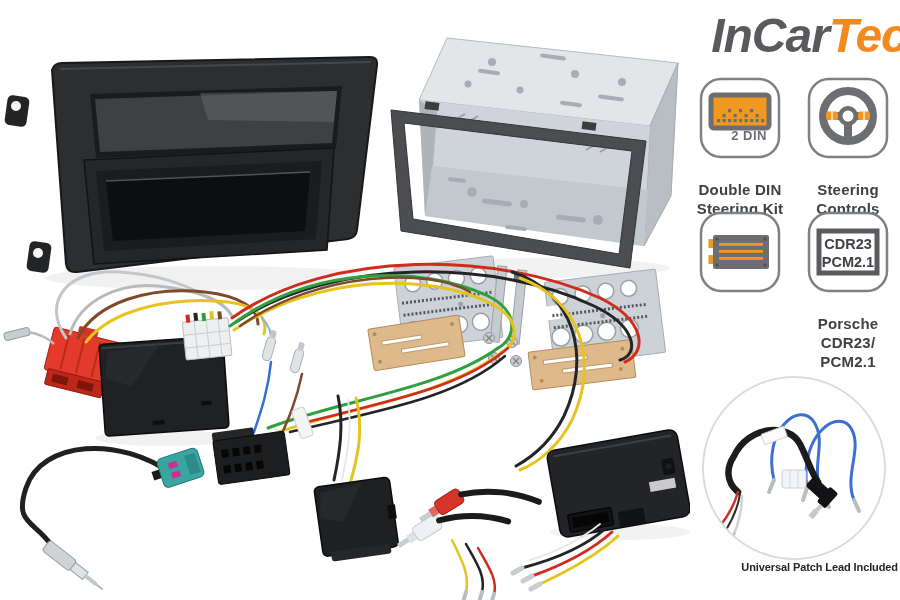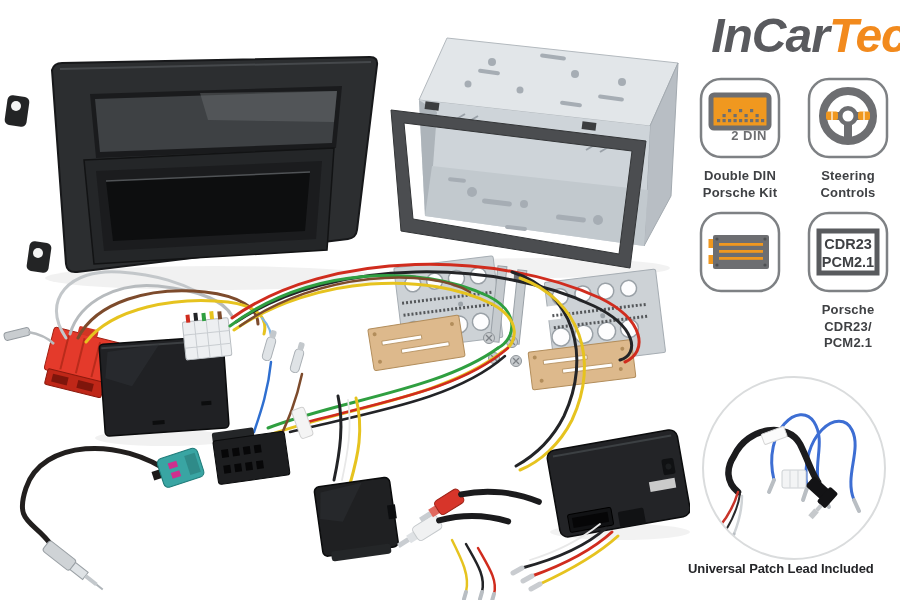--- a/index.html
+++ b/index.html
@@ -7,31 +7,31 @@
        font-family:"Liberation Sans",sans-serif;}
   .photo-svg{position:absolute;left:0;top:0;}
   
   .logo{position:absolute;left:704px;top:8px;width:210px;text-align:center;
         font-style:italic;font-weight:bold;font-size:48px;letter-spacing:-1px;white-space:nowrap;}
   .logo-main{color:#595a5e;}
   .logo-accent{color:#f28a1d;}
   .feature{position:absolute;width:110px;text-align:center;}
   .feature-icon{width:84px;height:84px;margin:0 auto;}
   .feature-icon svg{display:block;}
-  .feature-label{margin-top:8px;font-size:13px;font-weight:bold;color:#3f4144;
+  .feature-label{margin-top:20px;font-size:15px;font-weight:bold;color:#3f4144;
                  line-height:1.28;letter-spacing:.2px;}
   .feature-label span{display:block;}
   .f0{left:685px;top:76px;text-align:center;}
   .f1{left:793px;top:76px;}
   .f2{left:685px;top:210px;}
   .f3{left:793px;top:210px;}
   .patch-circle{position:absolute;left:702px;top:376px;width:180px;height:180px;
                 border-radius:50%;border:2px solid #dadcdd;background:#fff;overflow:hidden;}
-  .patch-caption{position:absolute;left:688px;top:561px;width:210px;text-align:left;
-                 font-size:13px;font-weight:bold;color:#242528;letter-spacing:-.1px;}
+  .patch-caption{position:absolute;left:688px;top:561px;width:210px;text-align:right;
+                 font-size:11px;font-weight:bold;color:#242528;letter-spacing:-.1px;}
 </style>
 </head>
 <body>
 
 <svg class="photo-svg" width="690" height="600" viewBox="0 0 690 600">
 
   <g fill="#000" opacity="0.05">
     <ellipse cx="215" cy="278" rx="170" ry="12"></ellipse>
     <ellipse cx="540" cy="268" rx="130" ry="10"></ellipse>
     <ellipse cx="165" cy="438" rx="70" ry="8"></ellipse>
@@ -343,21 +343,21 @@
           <rect x="57.5" y="38" width="3.2" height="3.2"></rect>
         <rect x="30" y="33" width="3.2" height="3.2"></rect>
           <rect x="41" y="33" width="3.2" height="3.2"></rect>
         <rect x="52" y="33" width="3.2" height="3.2"></rect>
       </g>
       <text x="69" y="64" text-anchor="end" font-size="13" font-weight="bold" fill="#6d6e71" letter-spacing="0.5">2 DIN</text>
     </svg>
   </div>
   <div class="feature-label">
     <span>Double DIN</span>
-    <span>Porsche Kit</span>
+    <span>Steering Kit</span>
   </div>
 </div>
 
 <div class="feature f1">
   <div class="feature-icon">
     <svg width="84" height="84" viewBox="0 0 84 84">
       <rect x="3" y="3" width="78" height="78" rx="20" fill="#fff" stroke="#7e8184" stroke-width="2.5"></rect>
       <circle cx="42" cy="40" r="25" fill="none" stroke="#6d6e71" stroke-width="8"></circle>
       <rect x="17" y="36" width="16" height="8" fill="#6d6e71"></rect>
       <rect x="51" y="36" width="16" height="8" fill="#6d6e71"></rect>

